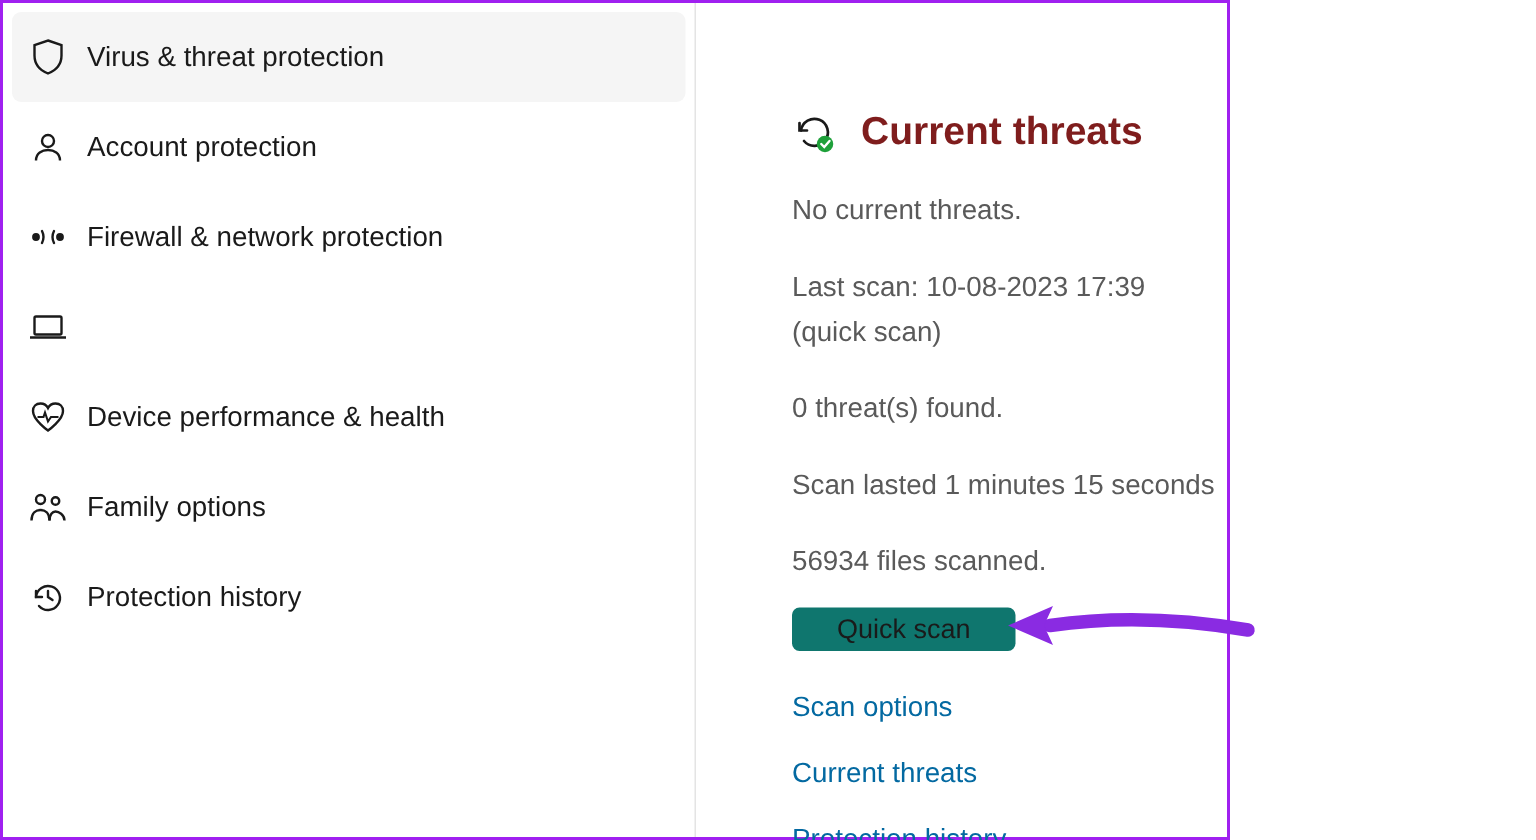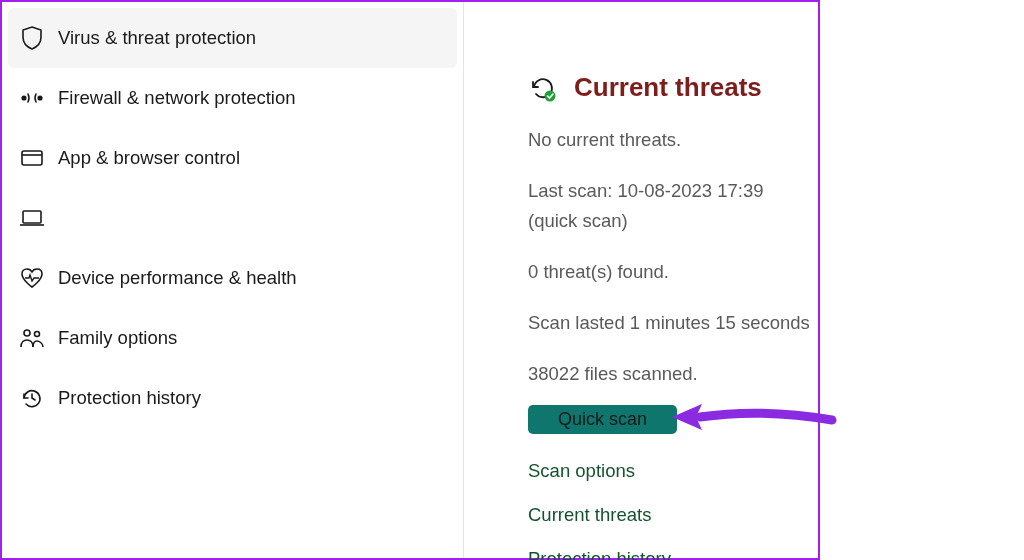--- a/index.html
+++ b/index.html
@@ -85,21 +85,21 @@
       color: #1a1a1a;
       border-radius: 5px;
       cursor: pointer;
       font-family: inherit;
     }
     .links {
       margin-top: 26px;
     }
     .link {
       display: block;
-      color: #14532d;
+      color: #0369a1;
       text-decoration: none;
       font-size: 18.5px;
       margin-bottom: 22px;
       cursor: pointer;
     }
     .arrow-annotation {
       position: absolute;
       left: 670px;
       top: 398px;
       pointer-events: none;
@@ -113,42 +113,42 @@
 
     <div class="sidebar-item selected">
       <span class="sidebar-icon">
         <svg width="22" height="26" viewBox="0 0 22 26" fill="none" stroke="#1a1a1a" stroke-width="1.6">
           <path d="M11 2 L20 5 V12 C20 18 16 22 11 24 C6 22 2 18 2 12 V5 Z"></path>
         </svg>
       </span>
       <span class="sidebar-label">Virus &amp; threat protection</span>
     </div>
 
+    <div class="sidebar-item">
+      <span class="sidebar-icon">
+        <svg width="22" height="22" viewBox="0 0 22 22" fill="none" stroke="#1a1a1a" stroke-width="1.6">
+          <circle cx="11" cy="7" r="4"></circle>
+          <path d="M3 20 C3 15 7 13 11 13 C15 13 19 15 19 20"></path>
+        </svg>
+      </span>
+      <span class="sidebar-label">Account protection</span>
+    </div>
 
     <div class="sidebar-item">
       <span class="sidebar-icon">
         <svg width="24" height="20" viewBox="0 0 24 20" fill="none" stroke="#1a1a1a" stroke-width="1.6" stroke-linecap="round">
           <circle cx="4" cy="10" r="1.8" fill="#1a1a1a"></circle>
           <path d="M8 6 Q10 10 8 14"></path>
           <circle cx="20" cy="10" r="1.8" fill="#1a1a1a"></circle>
           <path d="M16 6 Q14 10 16 14"></path>
         </svg>
       </span>
       <span class="sidebar-label">Firewall &amp; network protection</span>
     </div>
 
-    <div class="sidebar-item">
-      <span class="sidebar-icon">
-        <svg width="24" height="20" viewBox="0 0 24 20" fill="none" stroke="#1a1a1a" stroke-width="1.6">
-          <rect x="2" y="3" width="20" height="14" rx="2"></rect>
-          <line x1="2" y1="7" x2="22" y2="7"></line>
-        </svg>
-      </span>
-      <span class="sidebar-label">App &amp; browser control</span>
-    </div>
 
     <div class="sidebar-item">
       <span class="sidebar-icon">
         <svg width="26" height="20" viewBox="0 0 26 20" fill="none" stroke="#1a1a1a" stroke-width="1.6">
           <rect x="4" y="3" width="18" height="12" rx="1"></rect>
           <line x1="1" y1="17" x2="25" y2="17"></line>
         </svg>
       </span>
     </div>
 
@@ -198,21 +198,21 @@
           <polyline points="19.5,23 21.5,25 25,21" stroke="#fff" stroke-width="1.6" fill="none" stroke-linecap="round"></polyline>
         </svg>
       </span>
       <h2 class="section-title">Current threats</h2>
     </div>
 
     <div class="status-text">No current threats.</div>
     <div class="status-text">Last scan: 10-08-2023 17:39 (quick scan)</div>
     <div class="status-text">0 threat(s) found.</div>
     <div class="status-text">Scan lasted 1 minutes 15 seconds</div>
-    <div class="status-text">38022 files scanned.</div>
+    <div class="status-text">56934 files scanned.</div>
 
     <button class="btn-quickscan">Quick scan</button>
 
     <div class="links">
       <a class="link">Scan options</a>
       <a class="link">Current threats</a>
       <a class="link">Protection history</a>
     </div>
 
   </main>

